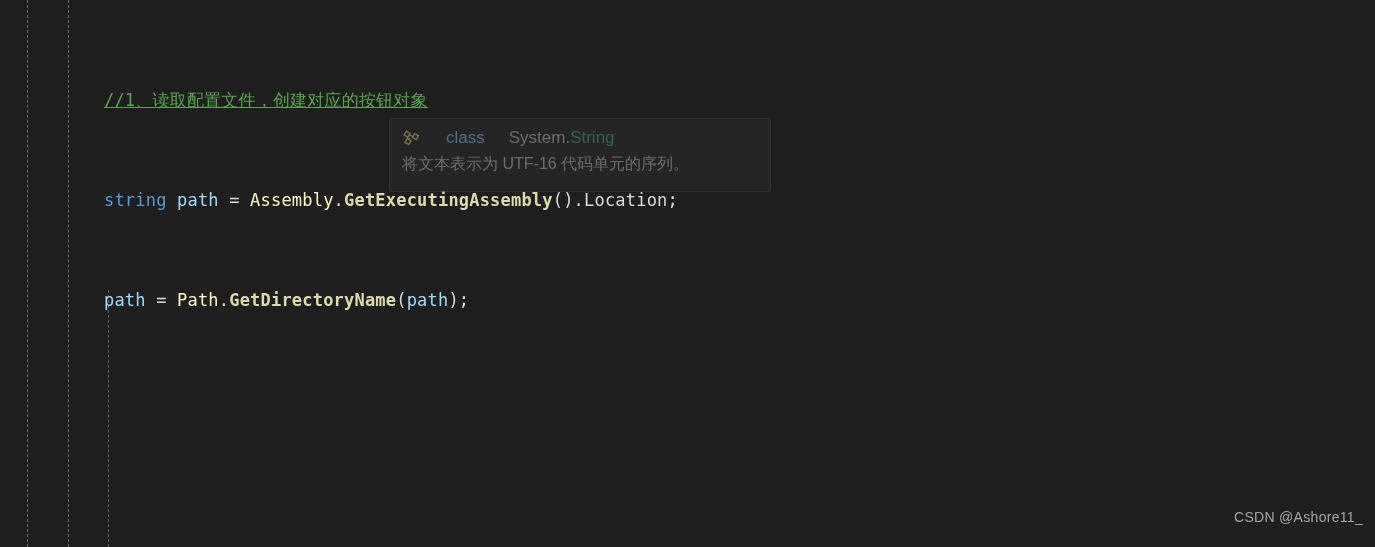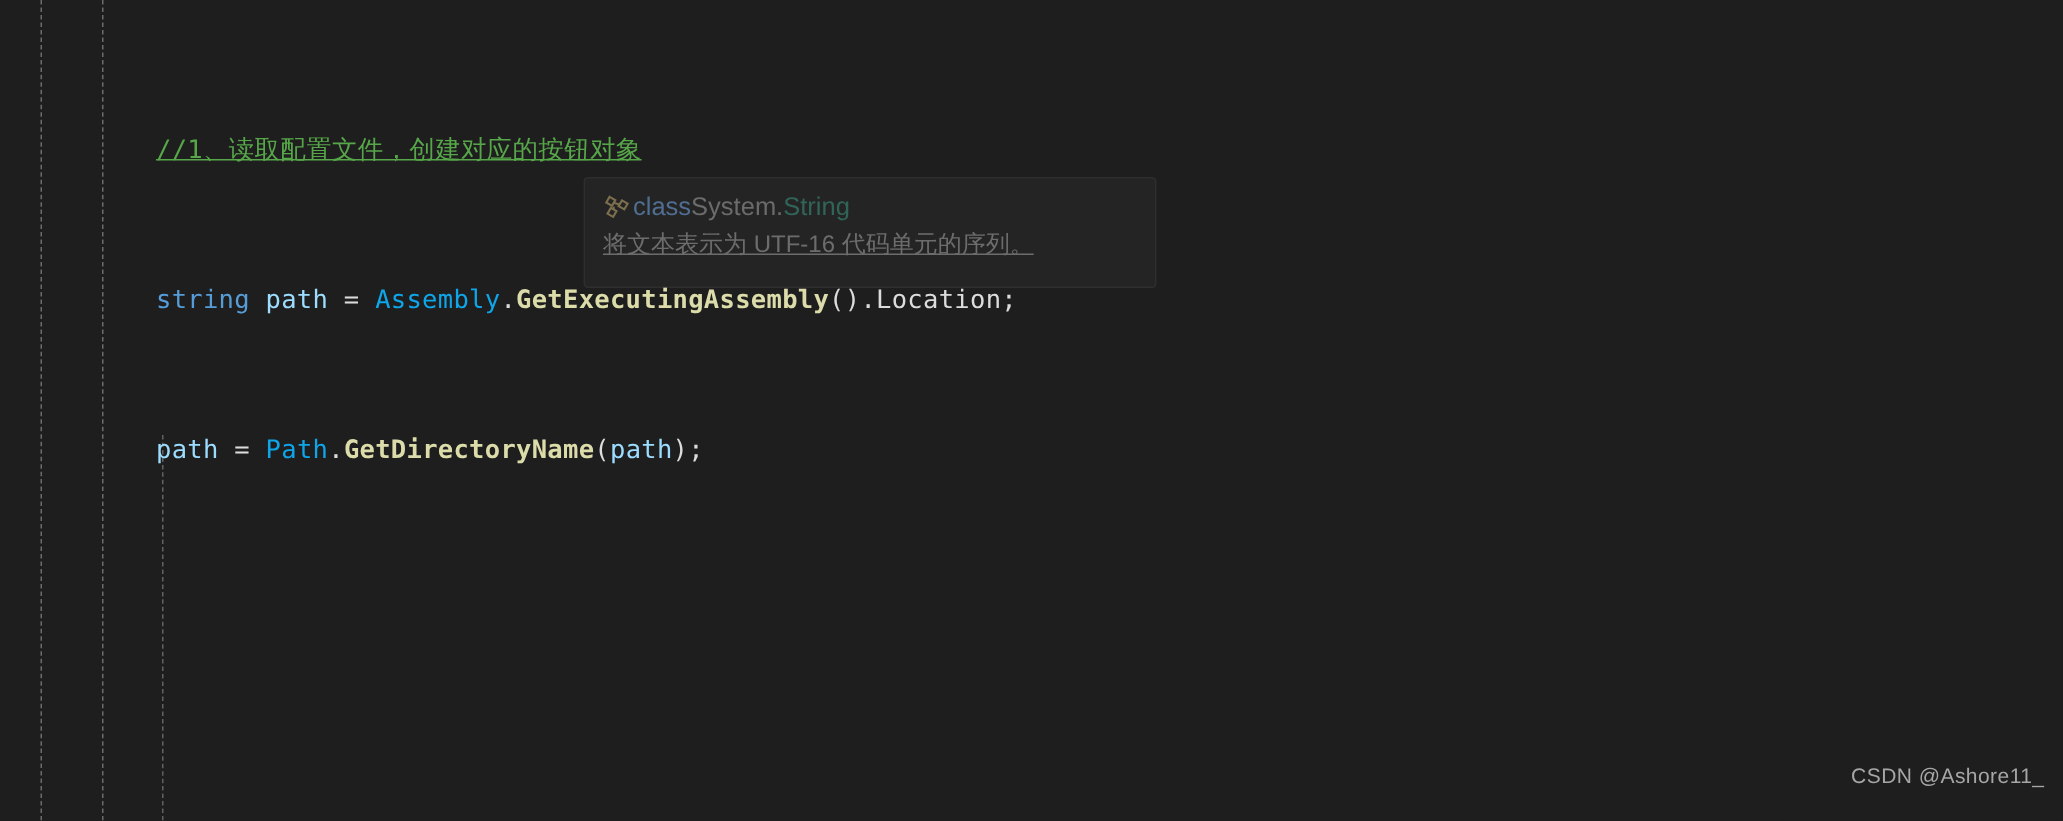--- a/index.html
+++ b/index.html
@@ -54,21 +54,21 @@
     letter-spacing: .2px;
   }
   .line {
     height: 25px;
     white-space: pre;
   }
 
   
   .c-comment  { color: #57a64a; text-decoration: underline; }
   .c-keyword  { color: #569cd6; }
-  .c-type     { color: #0ea5e9; }
+  .c-type     { color: #fef9c3; }
   .c-method   { color: #dcdcaa; font-weight: bold; }
   .c-ident    { color: #9cdcfe; }
   .c-plain    { color: #dcdcdc; }
   .c-string   { color: #d69d85; }
   .c-punct    { color: #dcdcdc; }
   .c-paren    { color: #dcdcdc; }
 
   
   #quickinfo {
     position: absolute;
@@ -81,41 +81,40 @@
     border-radius: 3px;
     box-sizing: border-box;
     padding: 8px 12px 0 12px;
     opacity: .62;
     font-family: "Liberation Sans", sans-serif;
     overflow: hidden;
   }
   .qi-header {
     display: flex;
     align-items: center;
-    gap: 0;
+    gap: 24px;
     font-size: 17px;
     line-height: 22px;
     white-space: nowrap;
   }
   .qi-icon {
     width: 20px;
     height: 18px;
     flex: 0 0 auto;
     display: block;
   }
   .qi-kw  { color: #6f9fd8; }
   .qi-ns  { color: #9a9a9a; margin-top: 20px; }
   .qi-type{ color: #3e8f7c; }
   .qi-desc {
     margin-top: 4px;
     font-size: 16px;
     line-height: 22px;
     color: #9d9d9d;
     white-space: nowrap;
-    text-decoration: underline;
   }
 
   
   #watermark {
     position: absolute;
     right: 12px;
     bottom: 22px;
     font-family: "Liberation Sans", sans-serif;
     font-size: 14px;
     color: #a6a6a6;

